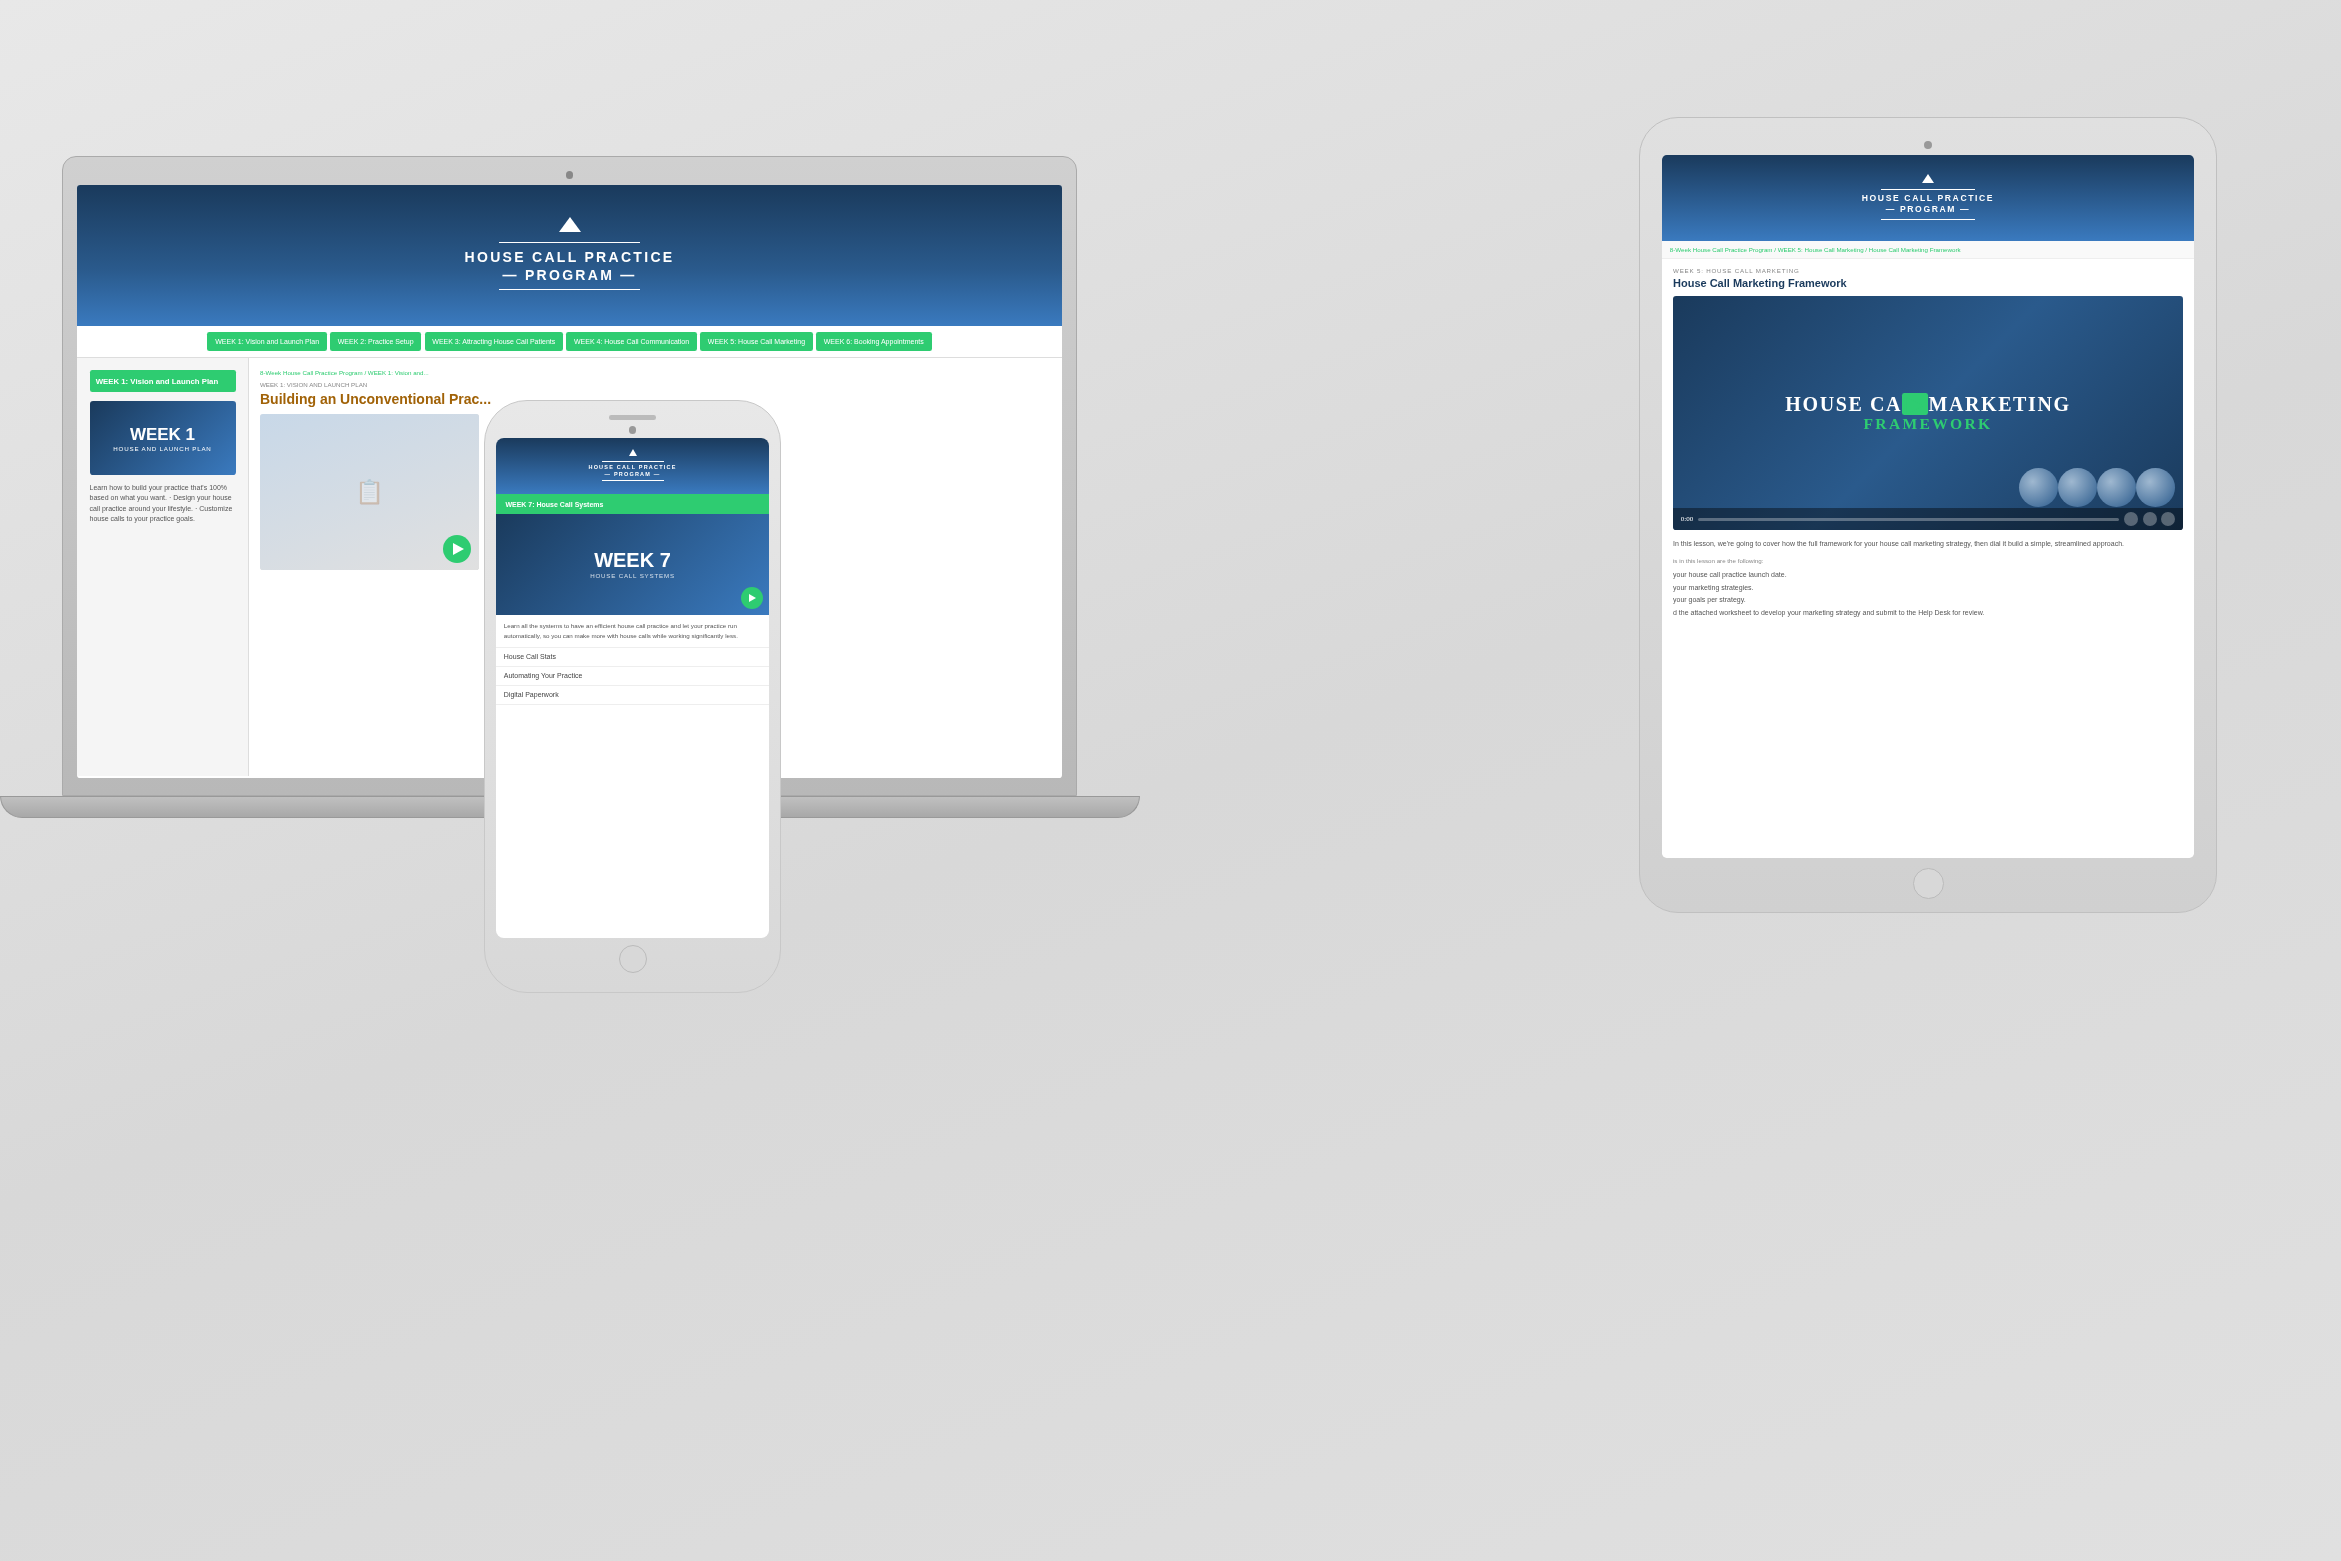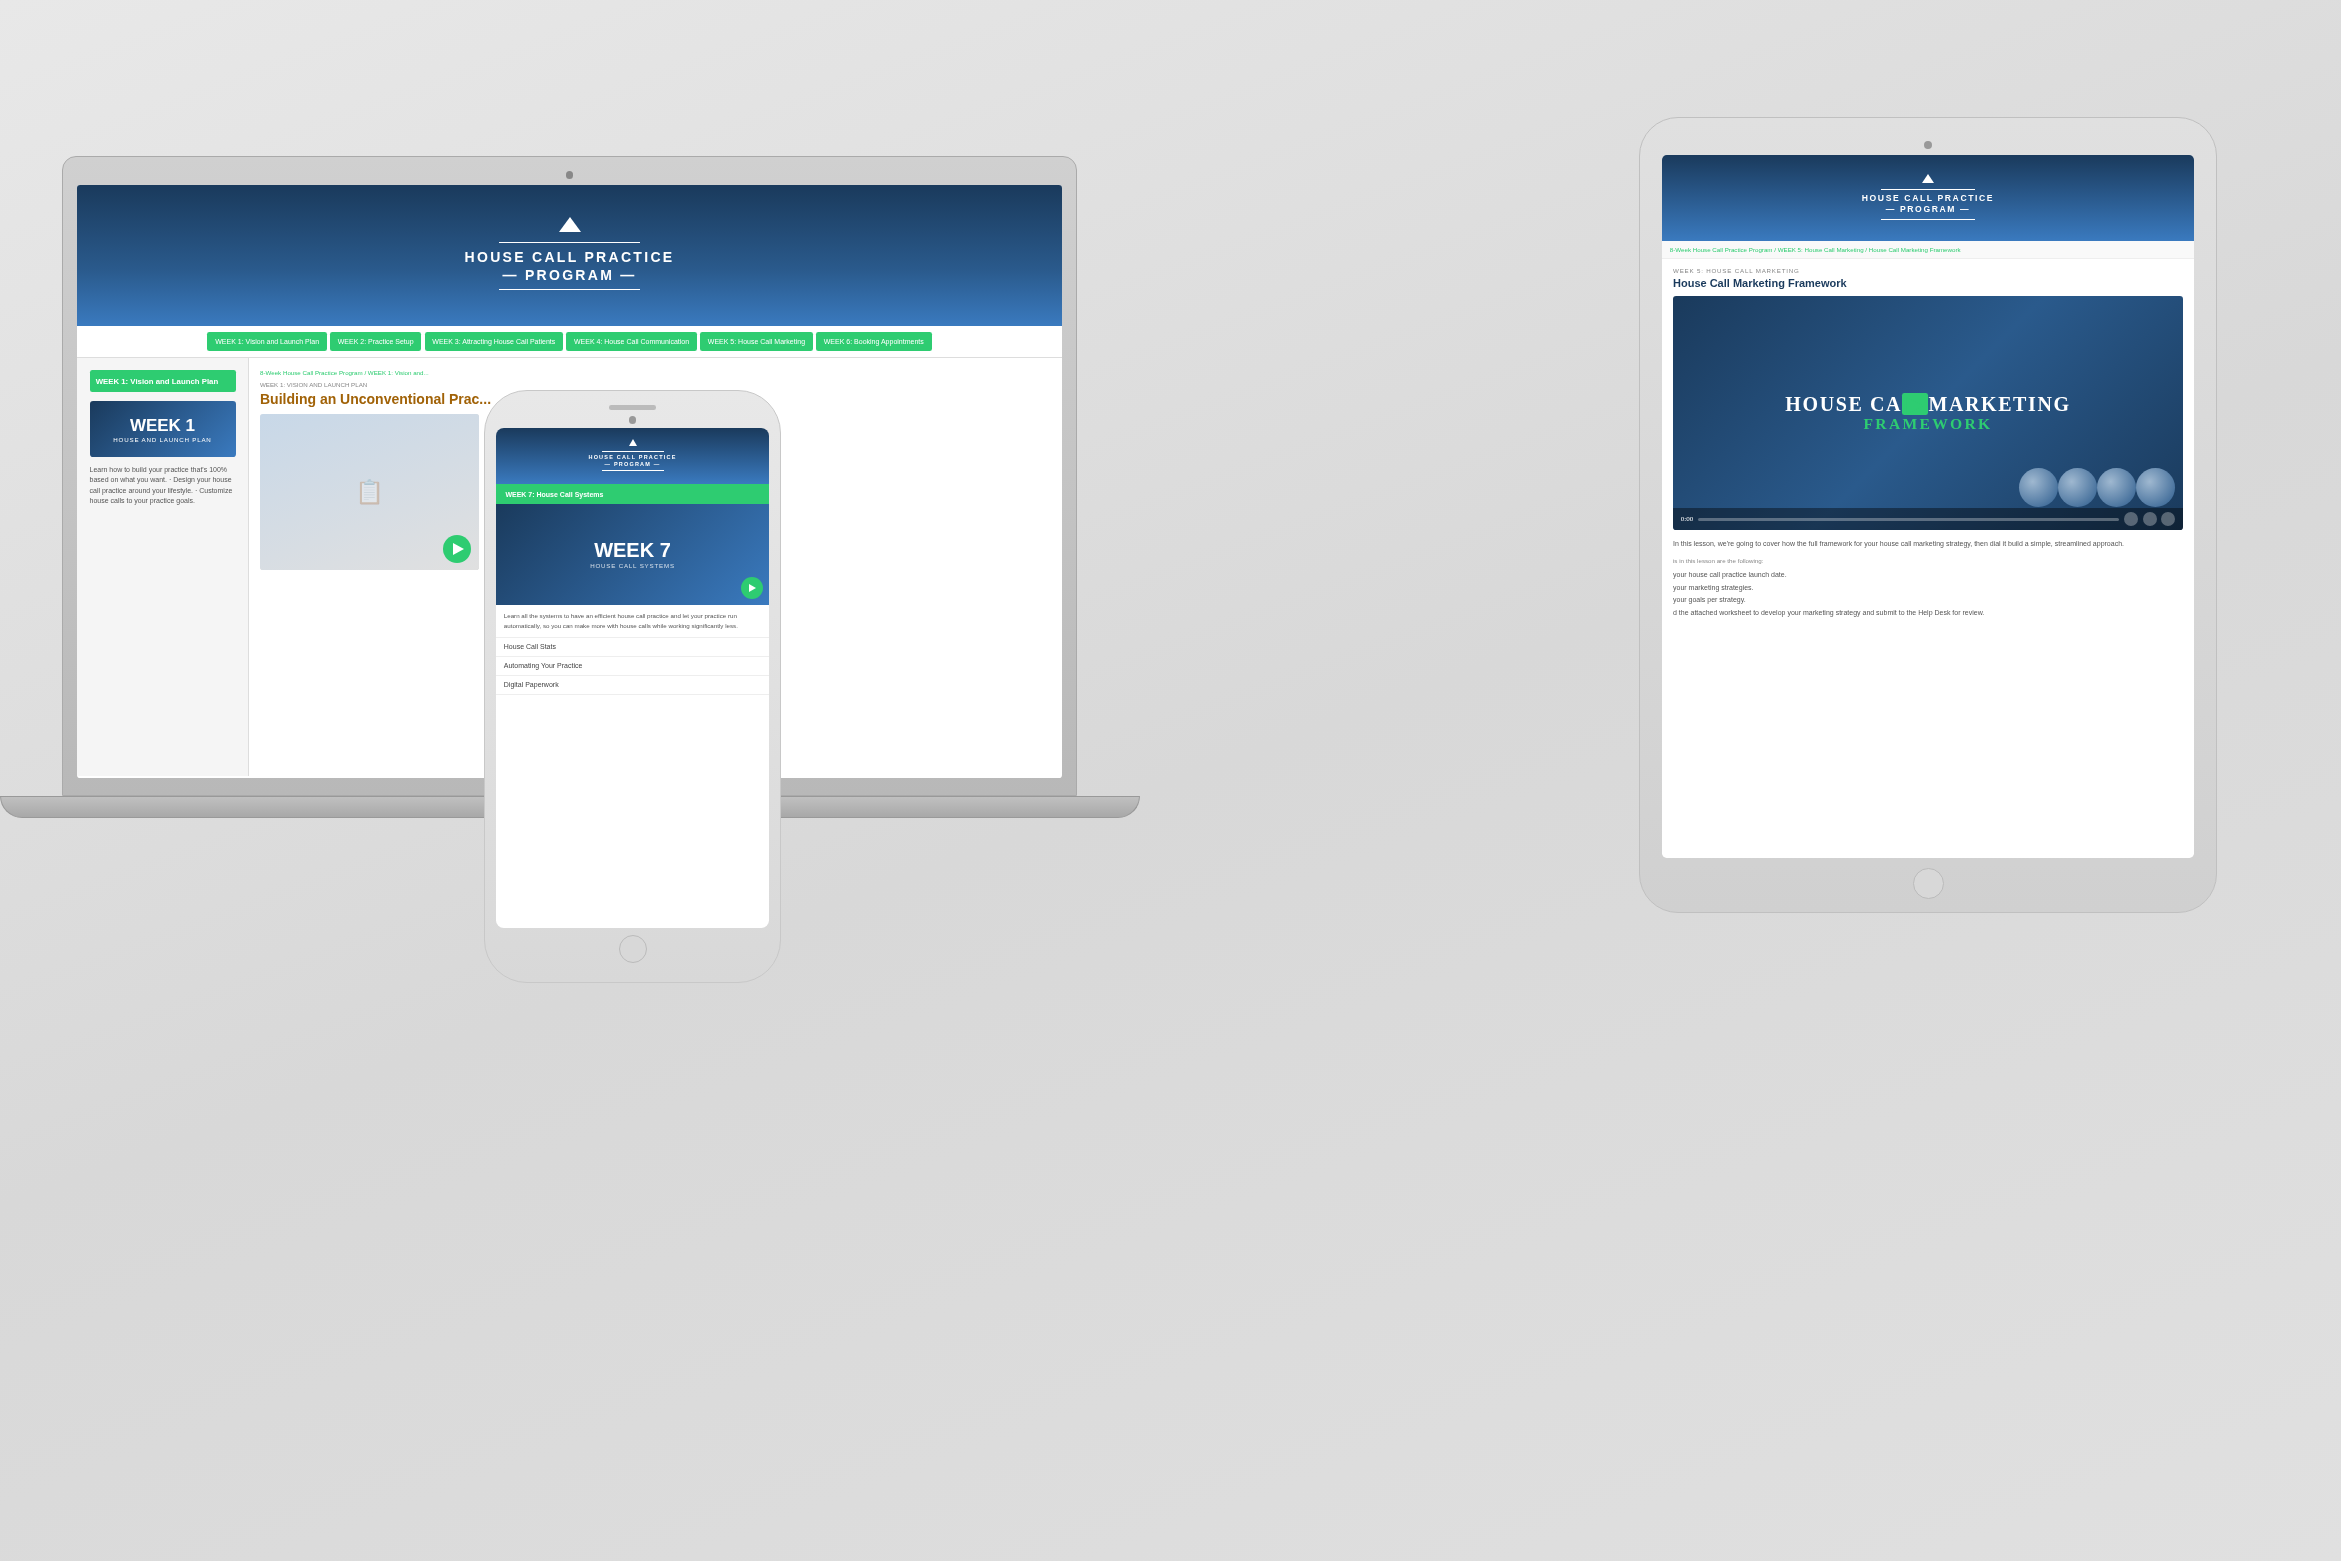--- a/index.html
+++ b/index.html
@@ -126,21 +126,21 @@
       background: #2ecc71;
       color: white;
       padding: 6.2px;
       font-size: 7.8px;
       border-radius: 2.3px;
       margin-bottom: 9.4px;
       font-weight: bold;
     }
     .laptop-sidebar-img {
       width: 100%;
-      height: 56px;
+      height: 74px;
       background: linear-gradient(135deg, #1a3a5c, #3a7abf);
       border-radius: 3.1px;
       display: flex;
       align-items: center;
       justify-content: center;
       color: white;
       font-size: 7px;
       text-align: center;
       margin-bottom: 7.8px;
     }
@@ -356,21 +356,21 @@
       font-size: 7px;
       color: #555;
       line-height: 1.6;
       margin: 7.8px 0;
     }
 
     
     .phone {
       position: absolute;
       left: 484px;
-      top: 390px;
+      top: 400px;
       width: 297px;
       height: 593px;
       z-index: 10;
     }
     .phone-body {
       position: absolute;
       top: 0; left: 0;
       width: 297px;
       height: 593px;
       background: linear-gradient(180deg, #e8e8e8 0%, #d8d8d8 100%);

